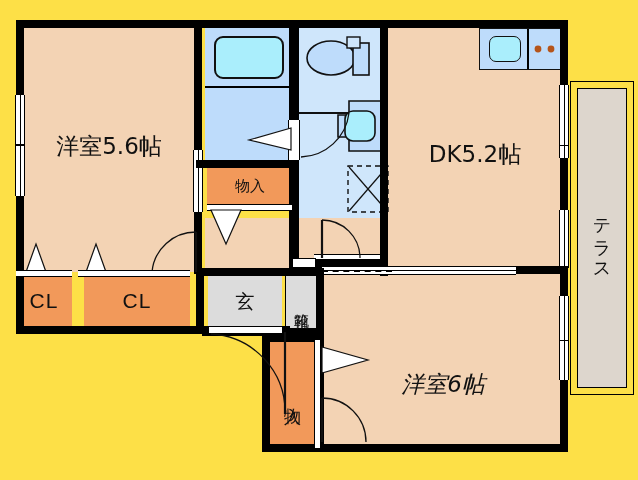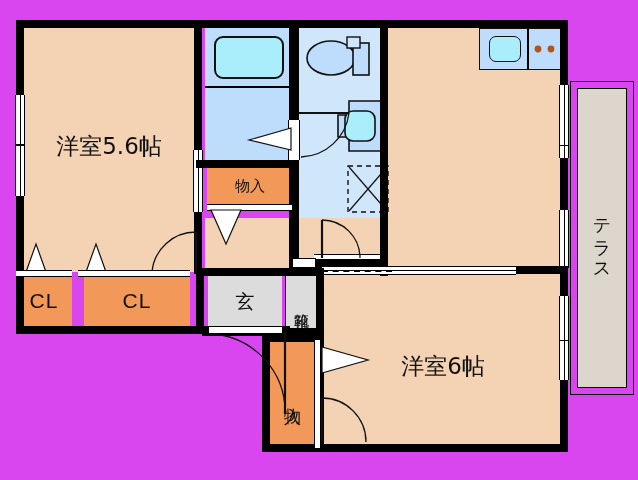--- a/index.html
+++ b/index.html
@@ -1,20 +1,20 @@
 <!DOCTYPE html>
 <html><head>
 <meta charset="utf-8">
 <style>
   html,body{margin:0;padding:0;background:#ffffff;}
   body{font-family:"Liberation Sans","DejaVu Sans",sans-serif;}
   #plan{
     position:relative;
     width:638px;height:480px;
-    background:#d946ef;
+    background:#fde047;
     overflow:hidden;
   }
   .abs{position:absolute;box-sizing:border-box;}
   
   .room{background:#f3d3b4;}
   .closet{background:#f2995a;}
   .water{background:#cfe6fb;}
   .bathfloor{background:#bedcfb;}
   .tub{background:#aaeefc;}
   .genkan{background:#dcdcdc;}
@@ -250,22 +250,23 @@
     <svg width="52" height="50" viewBox="0 0 52 50">
       <path d="M2 2 L2 46" stroke="#111" stroke-width="2.2" fill="none"></path>
       <path d="M2 2 A44 44 0 0 1 46 46" stroke="#111" stroke-width="1.3" fill="none"></path>
     </svg>
   </div>
 
   <div class="abs" style="left:292px;top:258px;width:24px;height:10px;background:#fff;border:1.2px solid #000;"></div>
 
   <div class="abs lbl lbl-room" style="left:42px;top:130px;width:134px;height:32px;">洋室5.6帖</div>
 
-
-  <div class="abs lbl lbl-room" style="left:378px;top:350px;width:130px;height:32px;">洋室6帖</div>
+  <div class="abs lbl lbl-dk" style="left:406px;top:138px;width:138px;height:32px;">DK5.2帖</div>
+
+  <div class="abs lbl lbl-room" style="left:378px;top:368px;width:130px;height:32px;font-style:italic;">洋室6帖</div>
 
   <div class="abs lbl lbl-cl" style="left:16px;top:288px;width:56px;height:26px;">CL</div>
 
   <div class="abs lbl lbl-cl" style="left:84px;top:288px;width:106px;height:26px;">CL</div>
 
   <div class="abs lbl lbl-mono" style="left:210px;top:172px;width:80px;height:28px;">物入</div>
 
   <div class="abs lbl" style="left:272px;top:358px;width:40px;height:72px;">
     <span class="lbl-vert">物入</span>
   </div>

